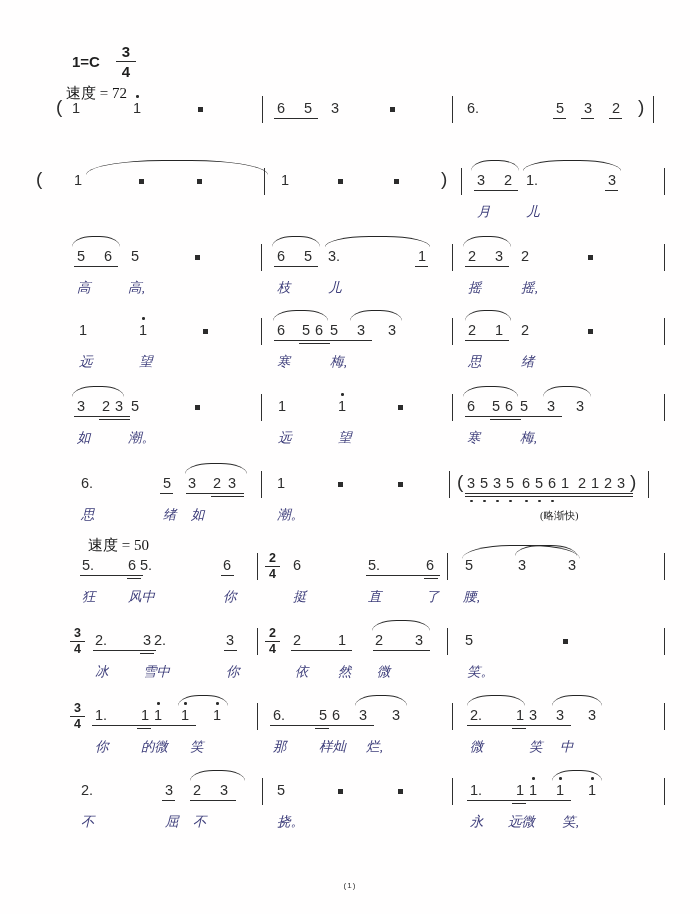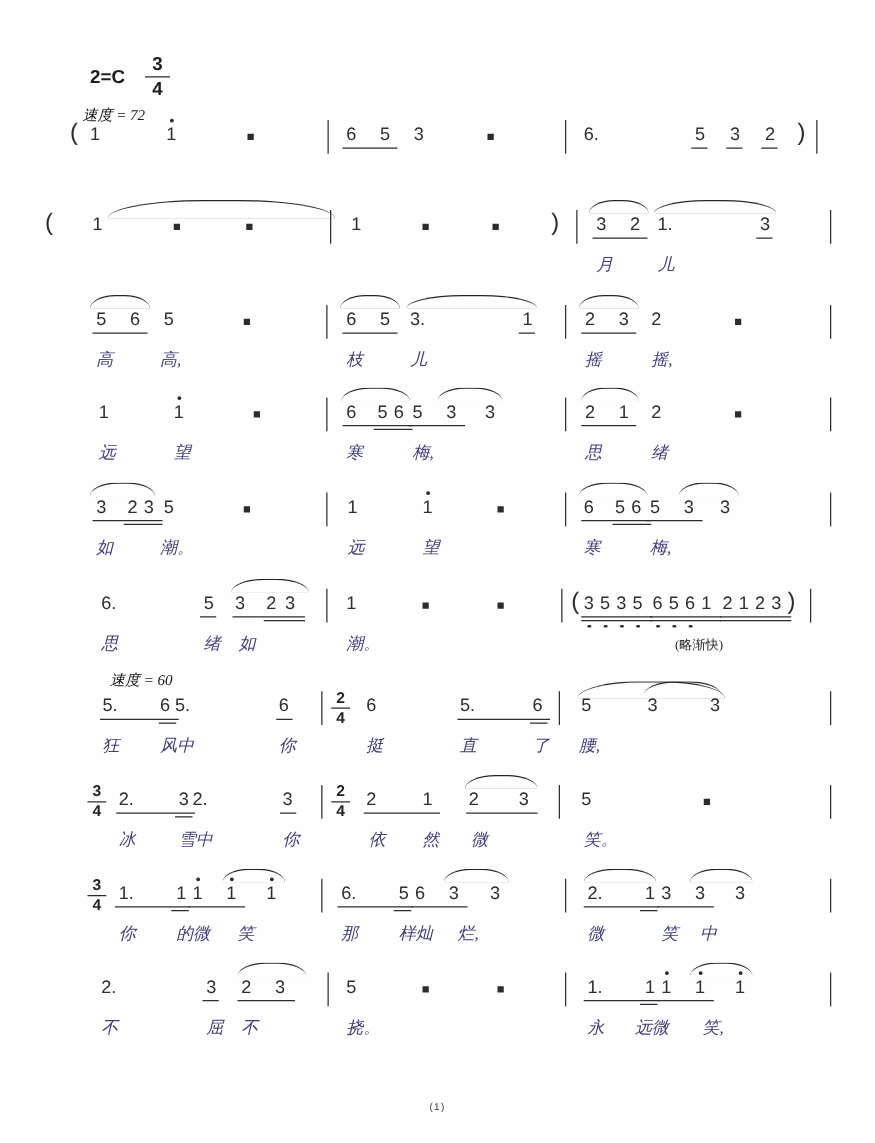--- a/index.html
+++ b/index.html
@@ -5,22 +5,22 @@
   html,body{margin:0;padding:0;background:#ffffff;}
   .sheet{position:relative;width:700px;height:914px;background:#fffefe;overflow:hidden;
          font-family:"Liberation Sans",sans-serif;color:#2f2f2f;margin:0 auto;}
   .title{position:absolute;top:20px;left:0;width:100%;text-align:center;
          font-family:"Liberation Serif",serif;font-weight:bold;font-size:24px;color:#0d0d0d;letter-spacing:8px;}
   .key{position:absolute;left:72px;top:53px;font-size:15px;font-weight:600;color:#1e1e1e;}
   .meter{position:absolute;left:116px;top:42px;width:20px;text-align:center;
          font-size:15px;font-weight:600;line-height:19px;color:#1e1e1e;}
   .meter .num{display:block;border-bottom:1.4px solid #2a2a2a;padding:0 3px;}
   .meter .den{display:block;}
-  .tempo{position:absolute;font-family:"Liberation Serif",serif;font-style:italic;
-         font-size:12px;color:#141414;white-space:pre;}
+  .tempo{position:absolute;font-family:"Liberation Serif",serif;
+         font-size:15px;color:#141414;white-space:pre;}
   .tempo1{left:66px;top:84px;}
   .tempo2{left:88px;top:536px;}
   .lines{position:absolute;left:0;top:0;width:700px;height:914px;}
   .line{position:absolute;left:0;width:700px;height:70px;}
   .note{position:absolute;top:0;font-size:14.5px;white-space:pre;color:#2d2d2d;}
   .paren{position:absolute;top:-4px;font-size:19px;font-weight:400;color:#2d2d2d;}
   .bar{position:absolute;top:-4px;width:1.4px;height:27px;background:#2f2f2f;}
   .sq{position:absolute;top:7px;width:4.5px;height:4.5px;background:#2c2c2c;}
   .uline{position:absolute;height:1.3px;background:#2c2c2c;}
   .slur{position:absolute;top:-12px;height:10px;border-top:1.6px solid #242424;
@@ -35,27 +35,27 @@
       font-weight:600;line-height:15px;color:#222;}
   .ts .n{display:block;border-bottom:1.3px solid #2a2a2a;}
   .ts .d{display:block;}
   .footer{position:absolute;bottom:24px;left:0;width:100%;text-align:center;
           font-size:8px;color:#333;letter-spacing:1px;}
 </style>
 </head>
 <body>
 
 <div class="sheet">
-  <div class="key">2=C</div>
+  <div class="key">1=C</div>
   <div class="meter">
     <span class="num">3</span>
     <span class="den">4</span>
   </div>
   <div class="tempo tempo1">速度 = 72</div>
-  <div class="tempo tempo2">速度 = 60</div>
+  <div class="tempo tempo2">速度 = 50</div>
   <div class="lines" id="lines">
       <div class="line" style="top: 100px;">
         <span class="paren" style="left: 56px;">(</span>
         <span class="note" style="left: 72px;">1</span>
         <span class="note" style="left: 133px;">1</span>
         <div class="dot-a" style="left: 136px;"></div>
         <div class="sq" style="left: 198px;"></div>
         <div class="bar" style="left: 262px;"></div>
         <span class="note" style="left: 277px;">6</span>
         <span class="note" style="left: 304px;">5</span>

